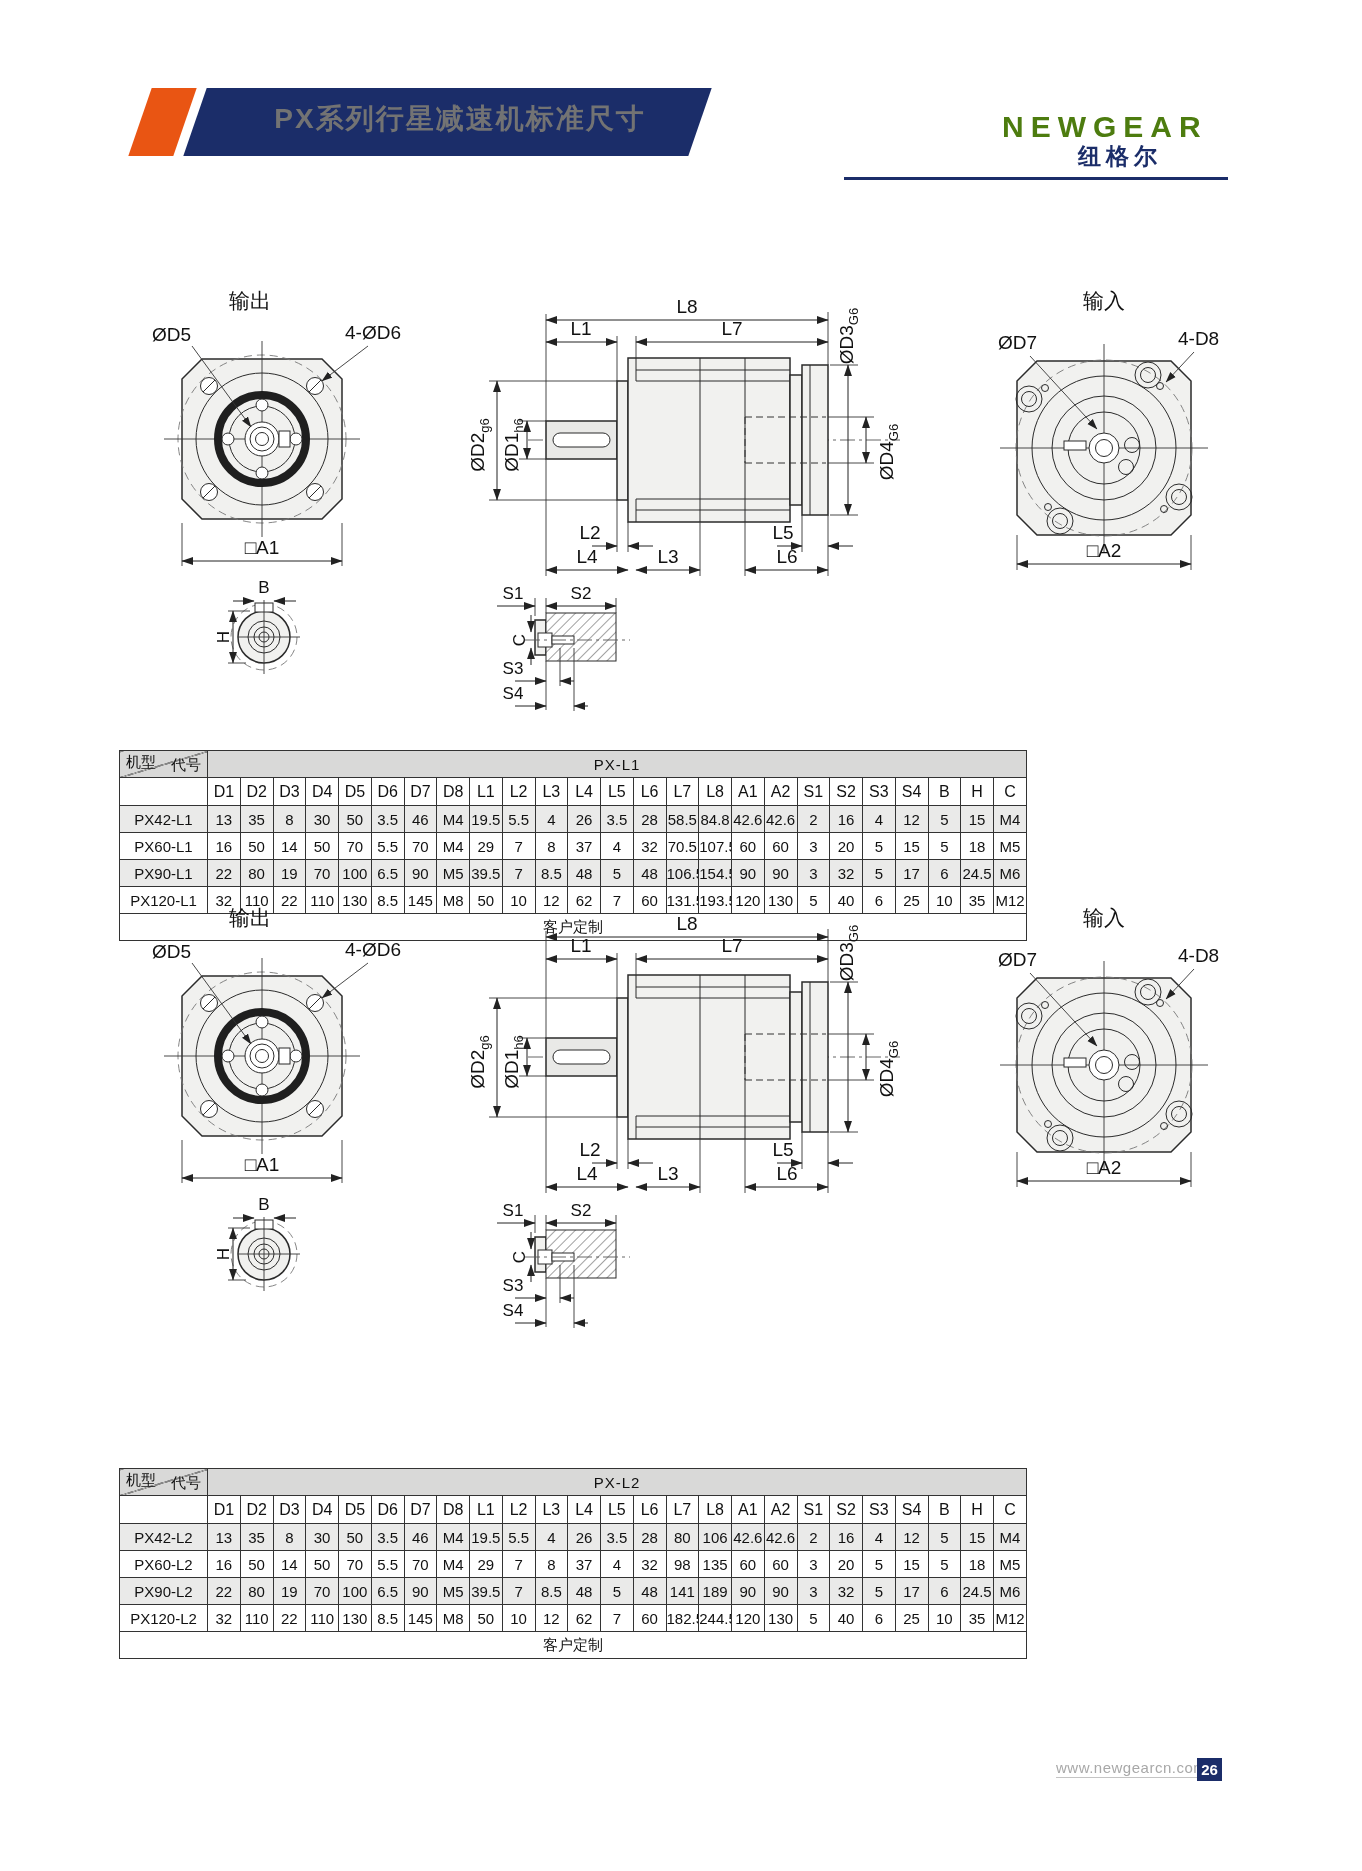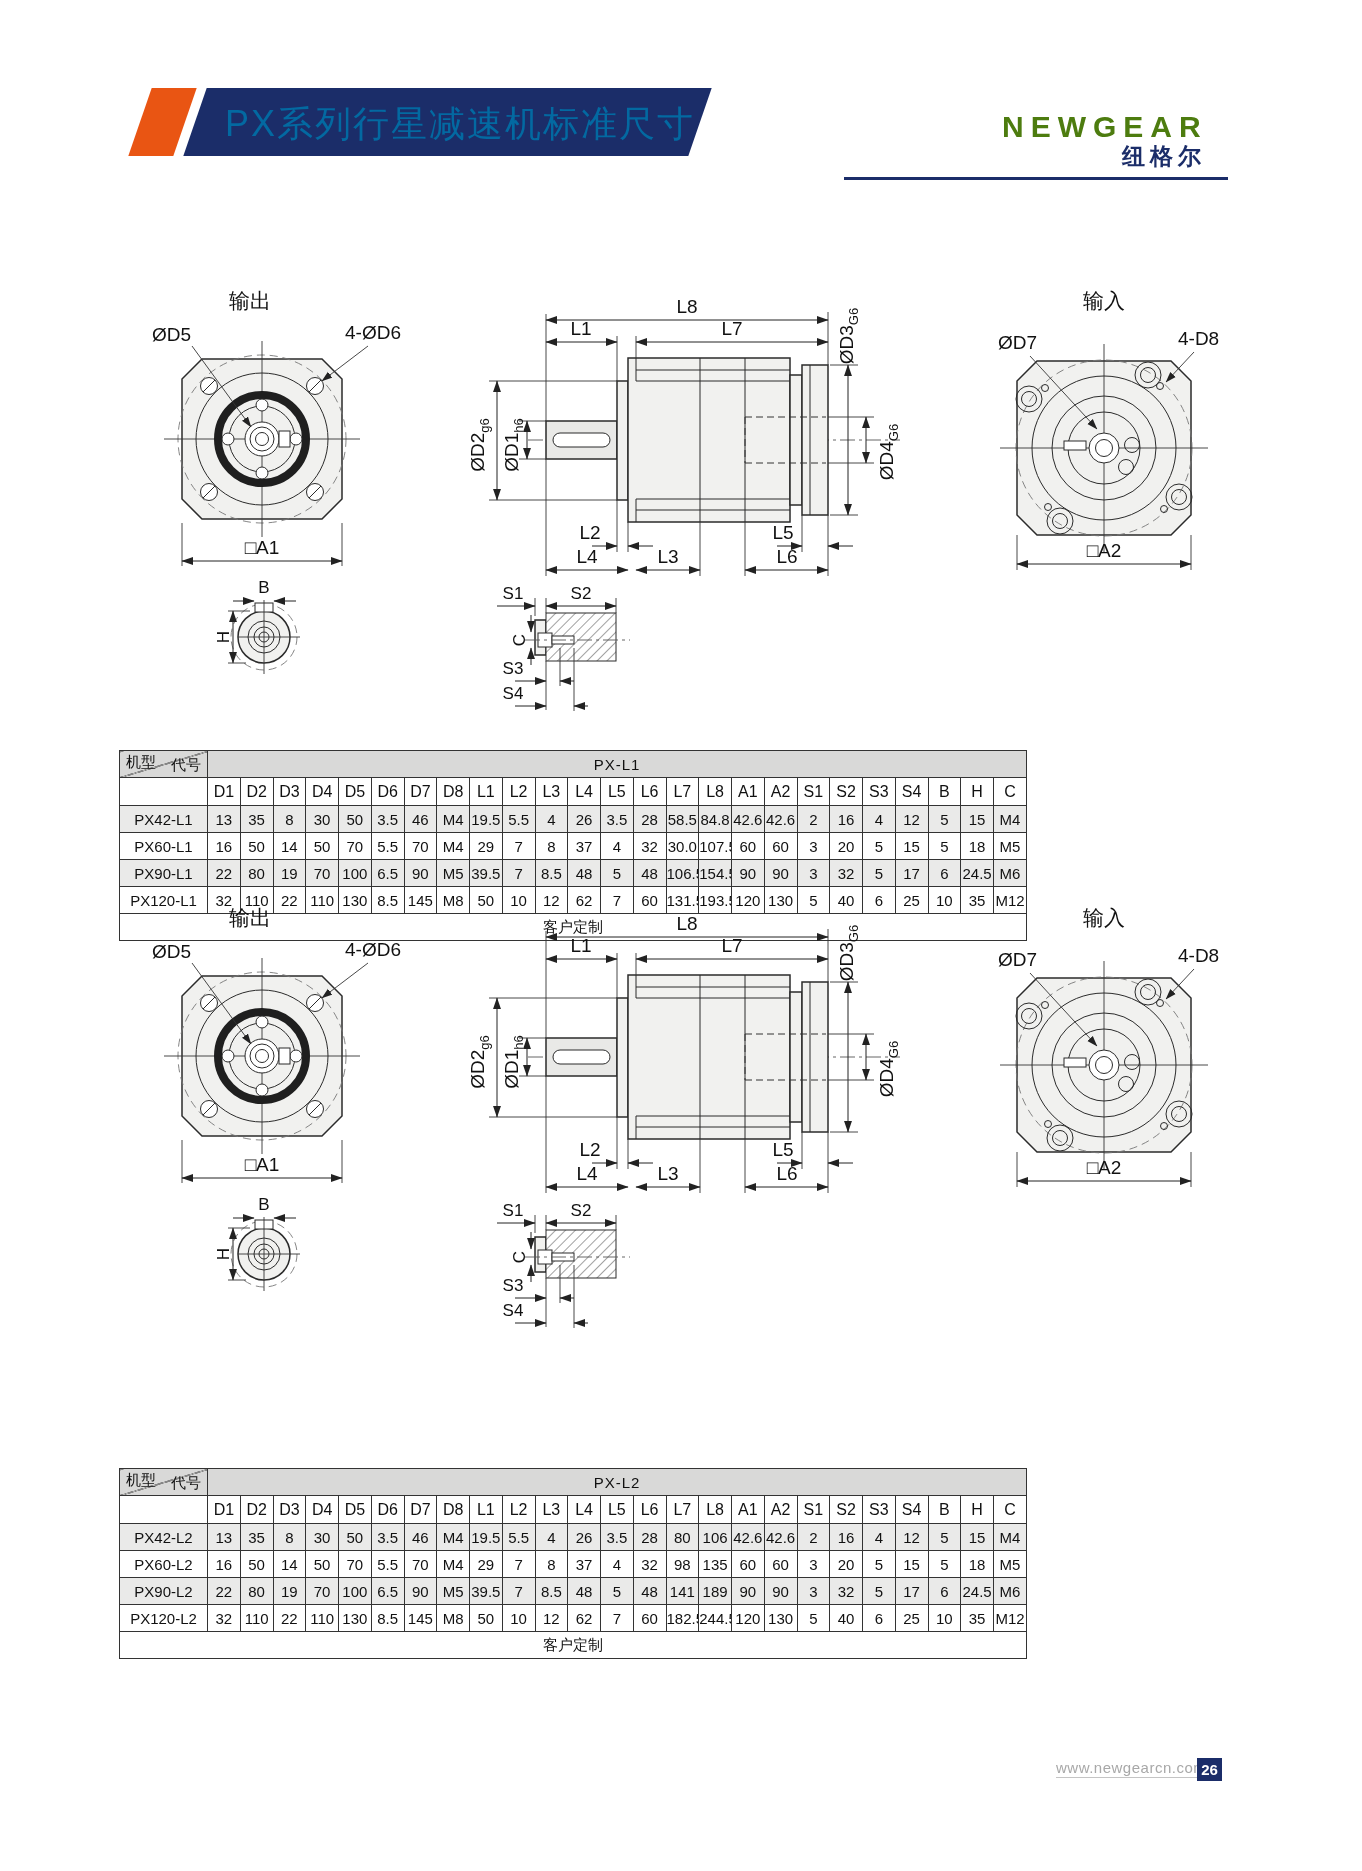--- a/index.html
+++ b/index.html
@@ -5,25 +5,25 @@
   html,body{margin:0;padding:0;background:#fff;}
   #page{position:relative;width:1362px;height:1871px;background:#ffffff;
         font-family:"Liberation Sans",sans-serif;overflow:hidden;}
 
   
   .orange-slash{position:absolute;left:140px;top:88px;width:45px;height:68px;
     background:#e95513;transform:skewX(-19deg);}
   .navy-banner{position:absolute;left:195px;top:88px;width:505px;height:68px;
     background:#1b2d69;transform:skewX(-19deg);}
   .page-title{position:absolute;left:215px;top:100px;width:490px;text-align:center;
-    font-size:36px;font-weight:normal;color:#0369a1;letter-spacing:2px;white-space:nowrap;}
+    font-size:28px;font-weight:bold;color:#737373;letter-spacing:2px;white-space:nowrap;}
   .brand{position:absolute;left:1002px;top:110px;font-size:30px;font-weight:bold;
     color:#4d7c0f;letter-spacing:7px;}
   .brand-cn{position:absolute;left:1078px;top:141px;font-size:23px;font-weight:bold;
-    color:#1b2d69;letter-spacing:5px;margin-left:44px;}
+    color:#1b2d69;letter-spacing:5px;}
   .brand-line{position:absolute;left:844px;top:177px;width:384px;height:3px;background:#1b2d69;}
 
   
   .drawwrap{position:absolute;left:100px;width:1140px;height:430px;}
   #draw1{top:285px;} #draw2{top:902px;}
   svg text{fill:#111;font-family:"Liberation Sans",sans-serif;}
   .t21{font-size:21px;} .t19{font-size:19px;} .t17{font-size:17px;} .sub{font-size:13px;}
   .oln{fill:#f1f1ef;stroke:#2b2b2b;stroke-width:1.5;}
   .oln2{fill:#e9e9e7;stroke:#2b2b2b;stroke-width:1.5;}
   .wfill{fill:#ffffff;stroke:#2b2b2b;stroke-width:1;}
@@ -385,21 +385,21 @@
             <td>70</td>
             <td>5.5</td>
             <td>70</td>
             <td>M4</td>
             <td>29</td>
             <td>7</td>
             <td>8</td>
             <td>37</td>
             <td>4</td>
             <td>32</td>
-            <td class="s">30.0</td>
+            <td class="s">70.5</td>
             <td class="xs">107.5</td>
             <td>60</td>
             <td>60</td>
             <td>3</td>
             <td>20</td>
             <td>5</td>
             <td>15</td>
             <td>5</td>
             <td>18</td>
             <td>M5</td>

